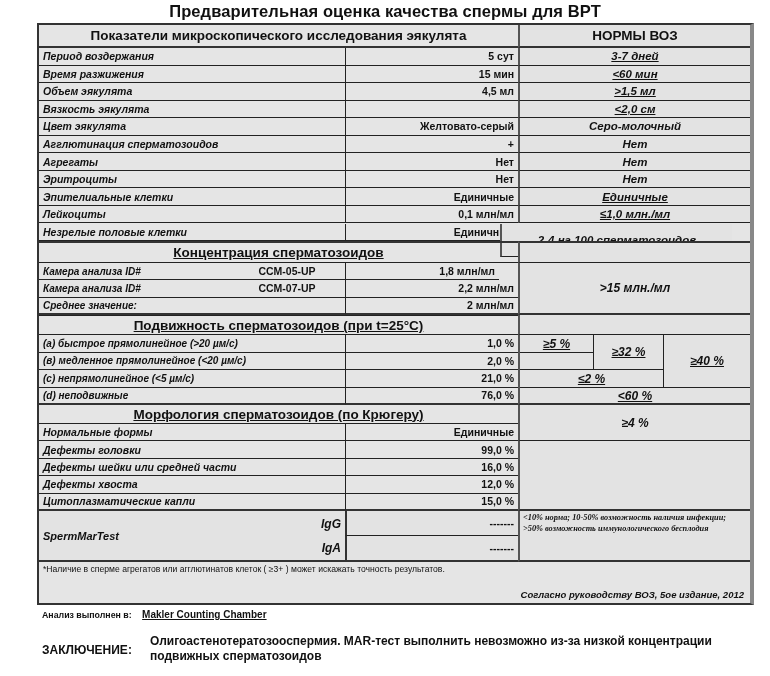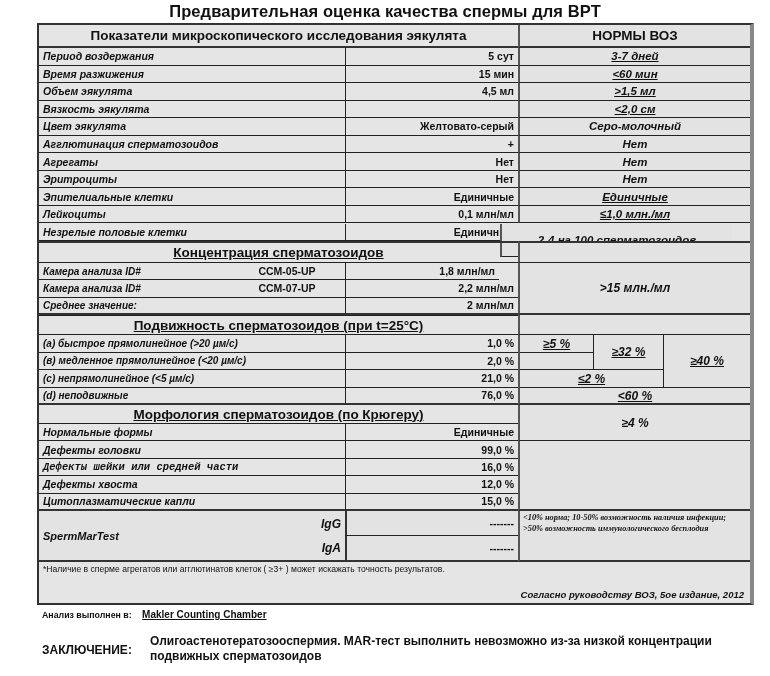--- a/index.html
+++ b/index.html
@@ -109,21 +109,21 @@
     <div class="sub u" style="left:0;top:53px;width:230px;height:15px;">&lt;60 %</div>
   </div>
 
   <div class="cell sechdr" style="left:0;top:380px;width:479px;height:19px;">Морфология сперматозоидов (по Крюгеру)</div>
   <div class="cell norm" style="left:479px;top:380px;width:232px;height:36px;font-size:12px;">≥4 %</div>
   <div id="morph-rows">
       <div class="cell lbl" style="left:0;top:399px;width:306px;height:17.4px;">Нормальные формы</div>
       <div class="cell val" style="left:306px;top:399px;width:173px;height:17.4px;">Единичные</div>
       <div class="cell lbl" style="left:0;top:416.4px;width:306px;height:17.4px;">Дефекты головки</div>
       <div class="cell val" style="left:306px;top:416.4px;width:173px;height:17.4px;">99,0 %</div>
-      <div class="cell lbl" style="left:0;top:433.8px;width:306px;height:17.4px;font-family:Liberation Mono, monospace;">Дефекты шейки или средней части</div>
+      <div class="cell lbl" style="left:0;top:433.8px;width:306px;height:17.4px;">Дефекты шейки или средней части</div>
       <div class="cell val" style="left:306px;top:433.8px;width:173px;height:17.4px;">16,0 %</div>
       <div class="cell lbl" style="left:0;top:451.2px;width:306px;height:17.4px;">Дефекты хвоста</div>
       <div class="cell val" style="left:306px;top:451.2px;width:173px;height:17.4px;">12,0 %</div>
       <div class="cell lbl" style="left:0;top:468.6px;width:306px;height:17.4px;border-bottom:2px solid #333;">Цитоплазматические капли</div>
       <div class="cell val" style="left:306px;top:468.6px;width:173px;height:17.4px;border-bottom:2px solid #333;">15,0 %</div>
     </div>
   <div class="cell gray" style="left:479px;top:416px;width:232px;height:70px;border-left:2px solid #555;border-bottom:2px solid #333;"></div>
 
   <div class="cell gray" style="left:0;top:486px;width:306px;height:51px;border-bottom:2px solid #333;font-style:italic;font-weight:bold;font-size:11px;">SpermMarTest</div>
   <div class="cell gray" style="left:260px;top:486px;width:46px;height:25px;border:none;font-style:italic;font-weight:bold;font-size:12px;justify-content:flex-end;">IgG</div>

